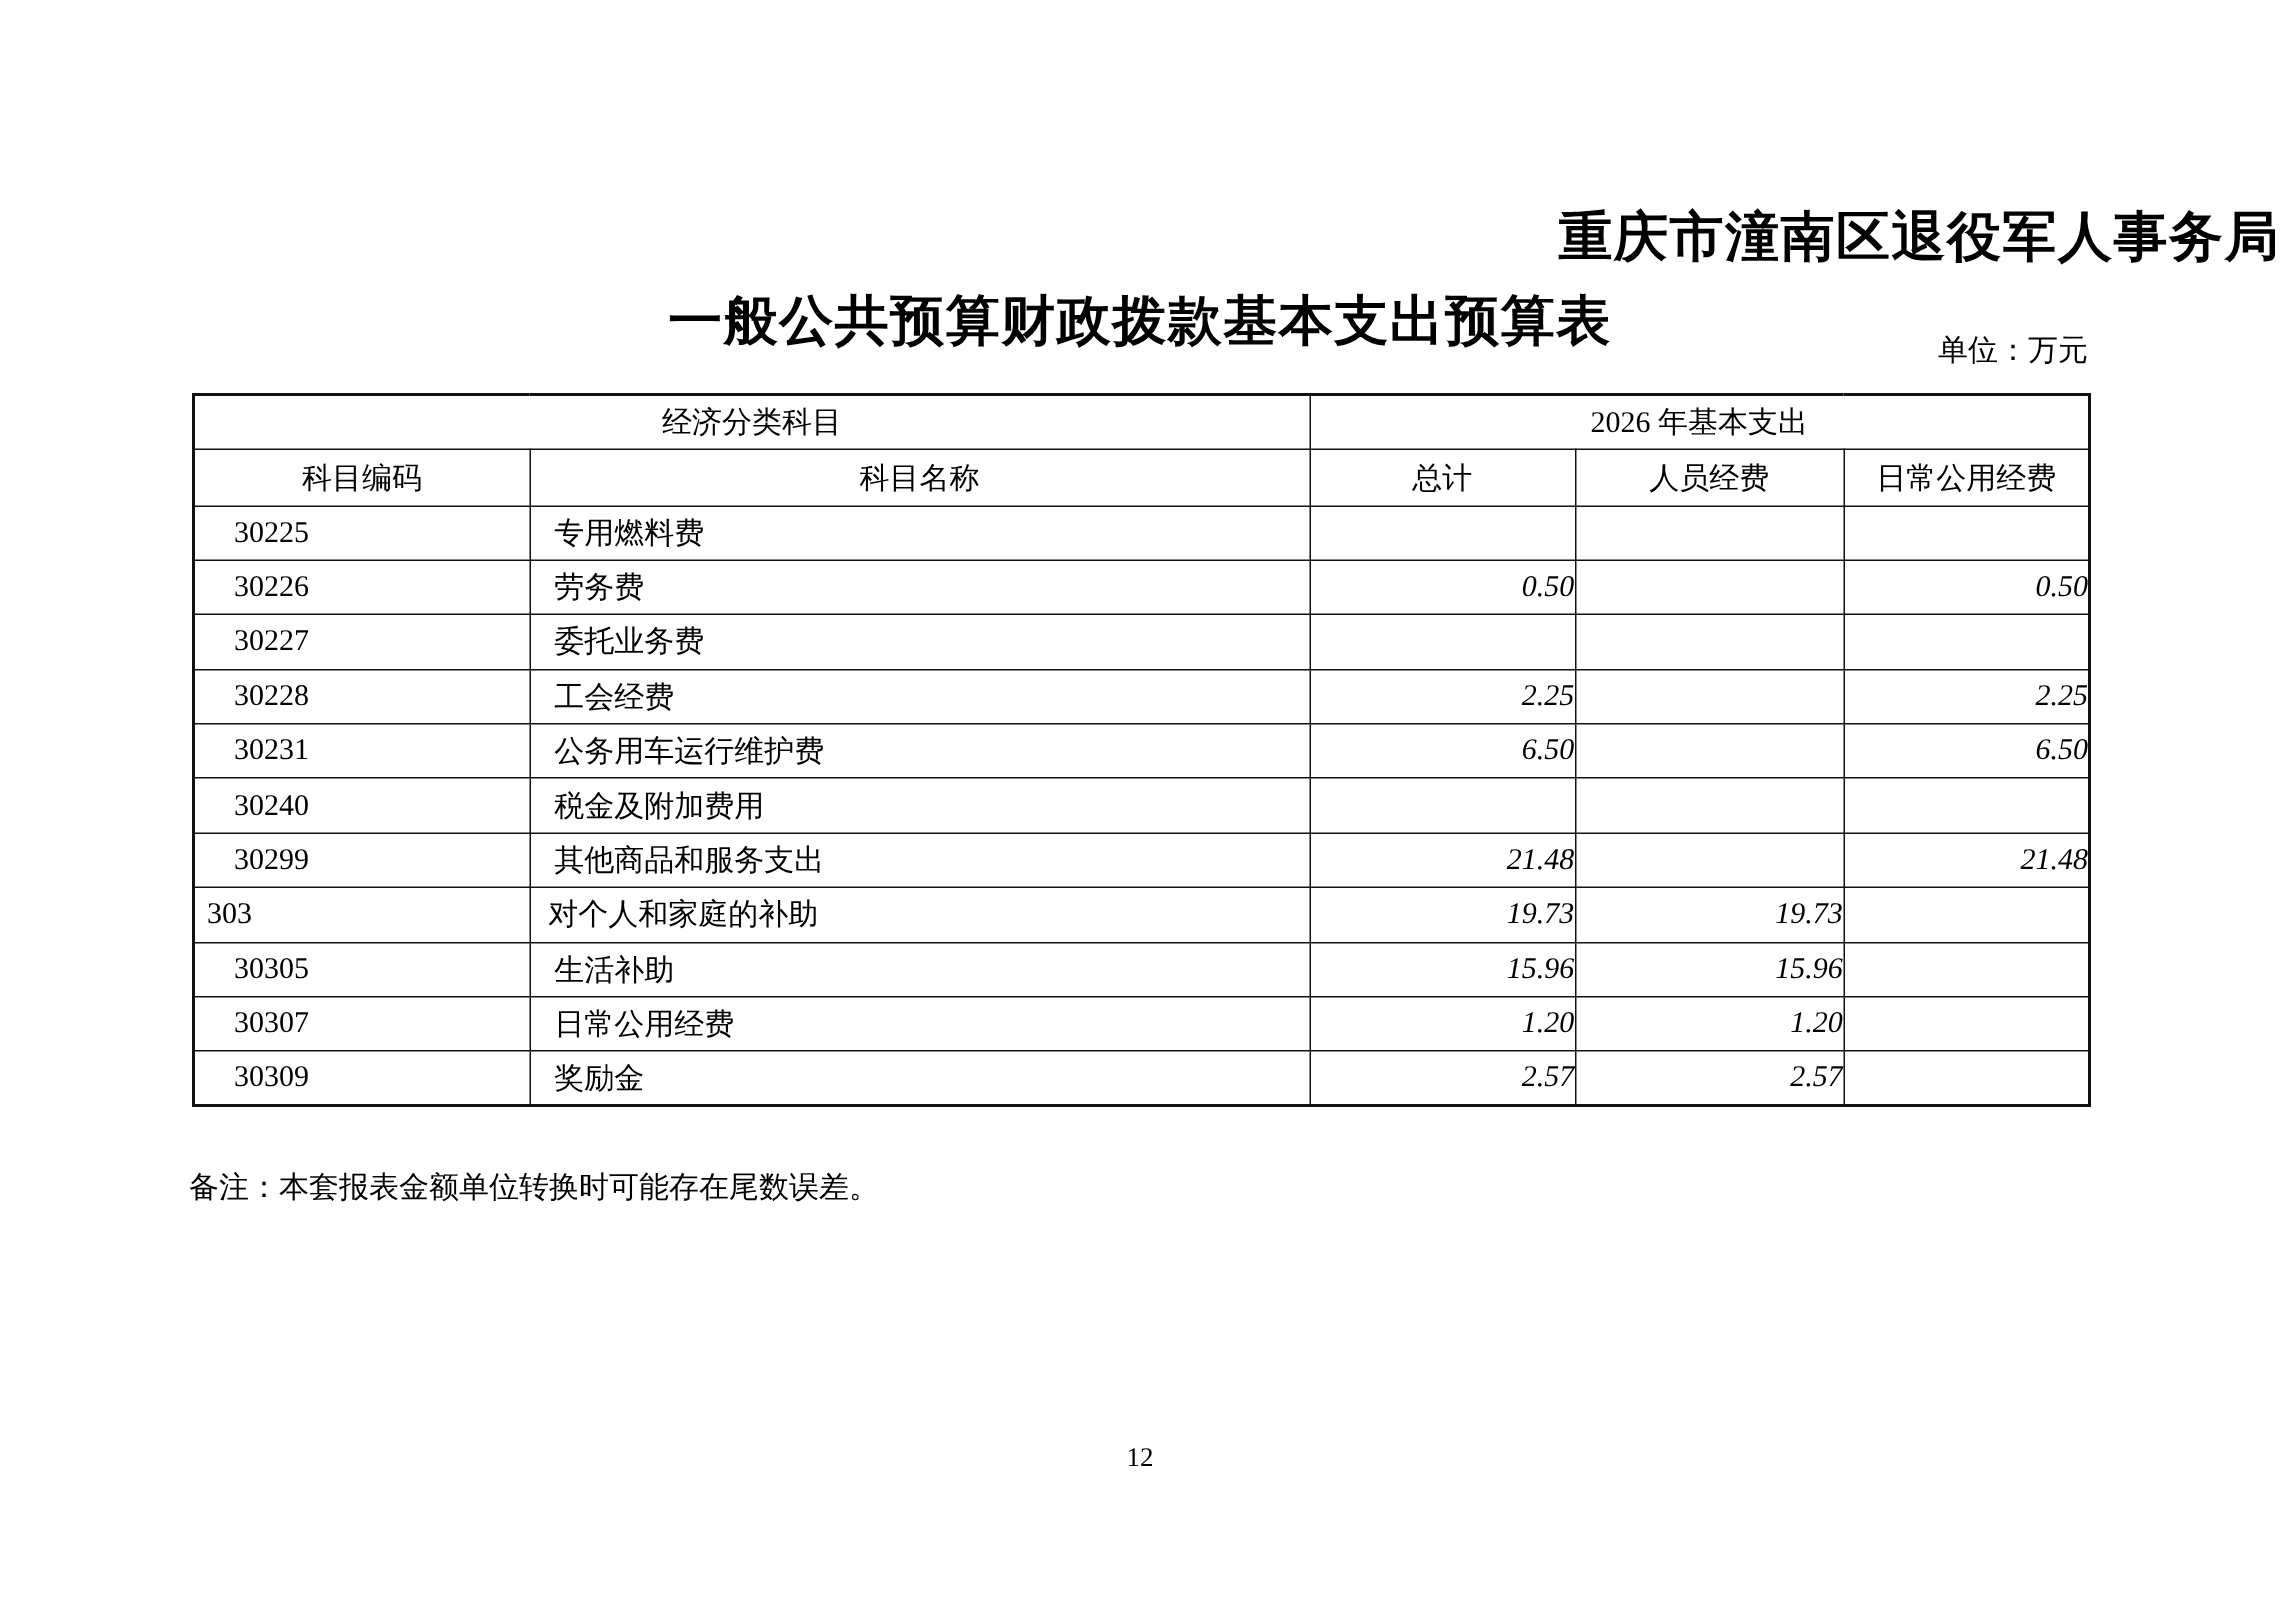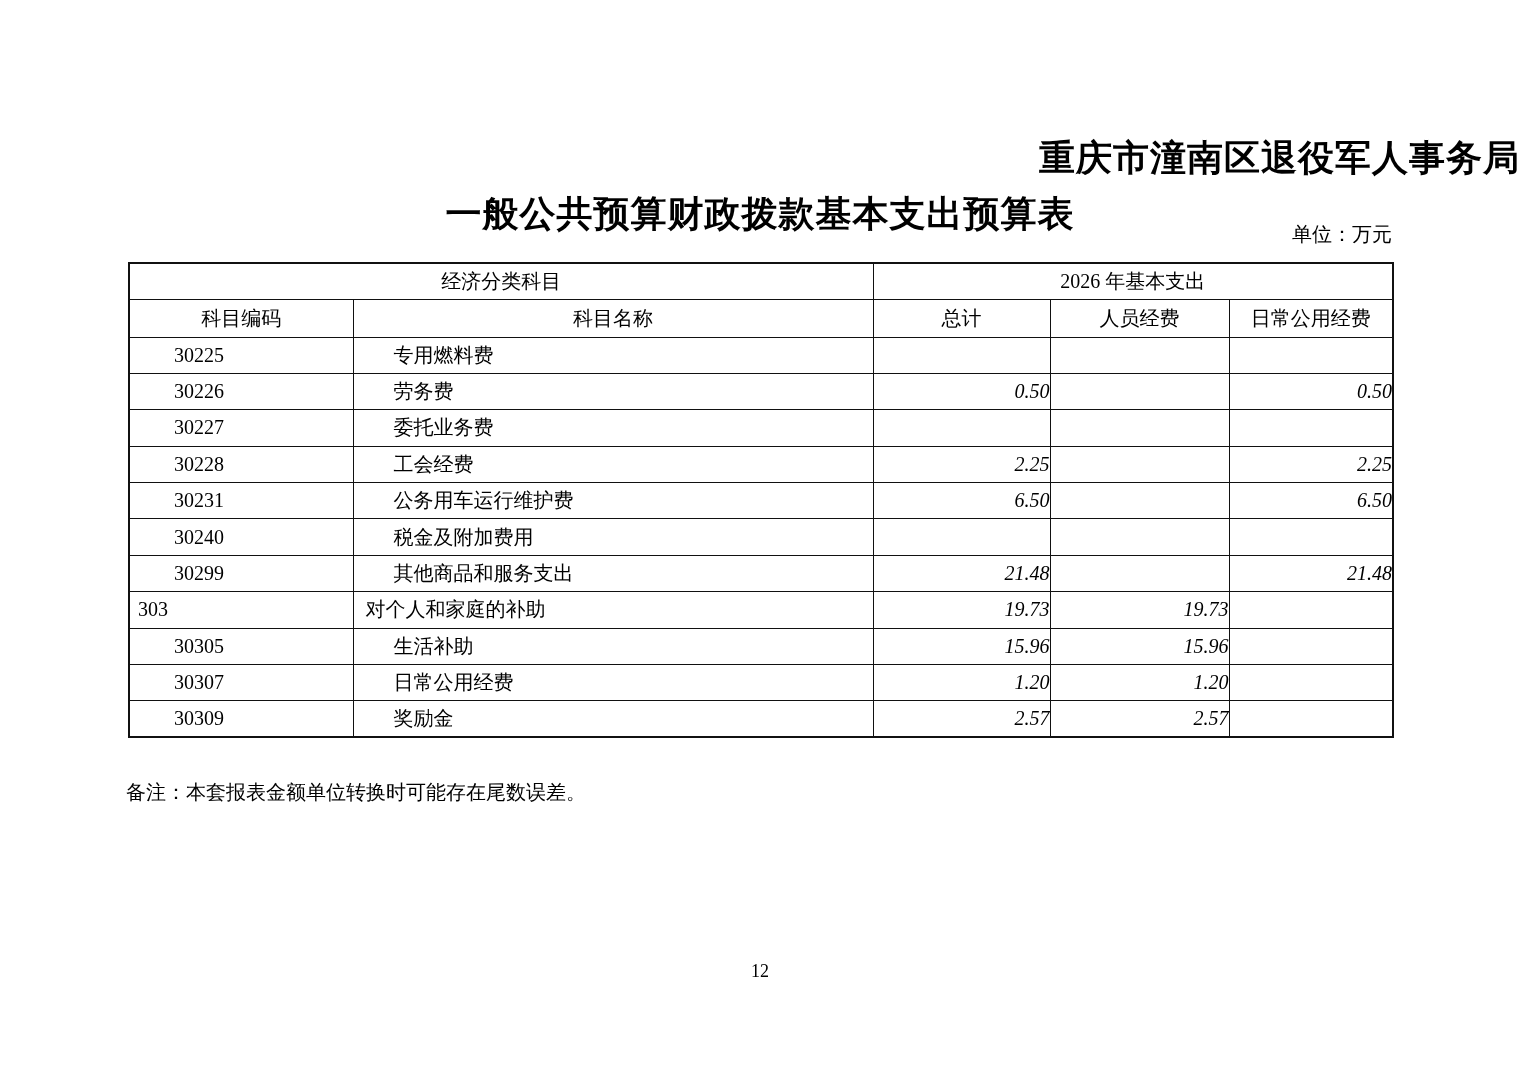--- a/index.html
+++ b/index.html
@@ -70,22 +70,22 @@
     vertical-align: middle;
     overflow: hidden;
     white-space: nowrap;
   }
   tr.header-row-1 { height: 36px; }
   tr.header-row-2 { height: 38px; }
   tbody tr.data-row { height: 36.4px; }
   th.group-head, th.col-head { text-align: center; }
   td.cell-num { text-align: right; font-style: italic; }
   td.cell-code, td.cell-name { text-align: left; }
-  tr.level-2 td.cell-code { padding-left: 44px; }
-  tr.level-2 td.cell-name { padding-left: 40px; }
+  tr.level-2 td.cell-code { padding-left: 26px; }
+  tr.level-2 td.cell-name { padding-left: 16px; }
   tr.level-1 td.cell-code { padding-left: 8px; }
   tr.level-1 td.cell-name { padding-left: 12px; }
   .footnote {
     position: absolute;
     top: 779px;
     left: 126px;
     font-size: 20px;
     line-height: 27px;
   }
   .page-number {

